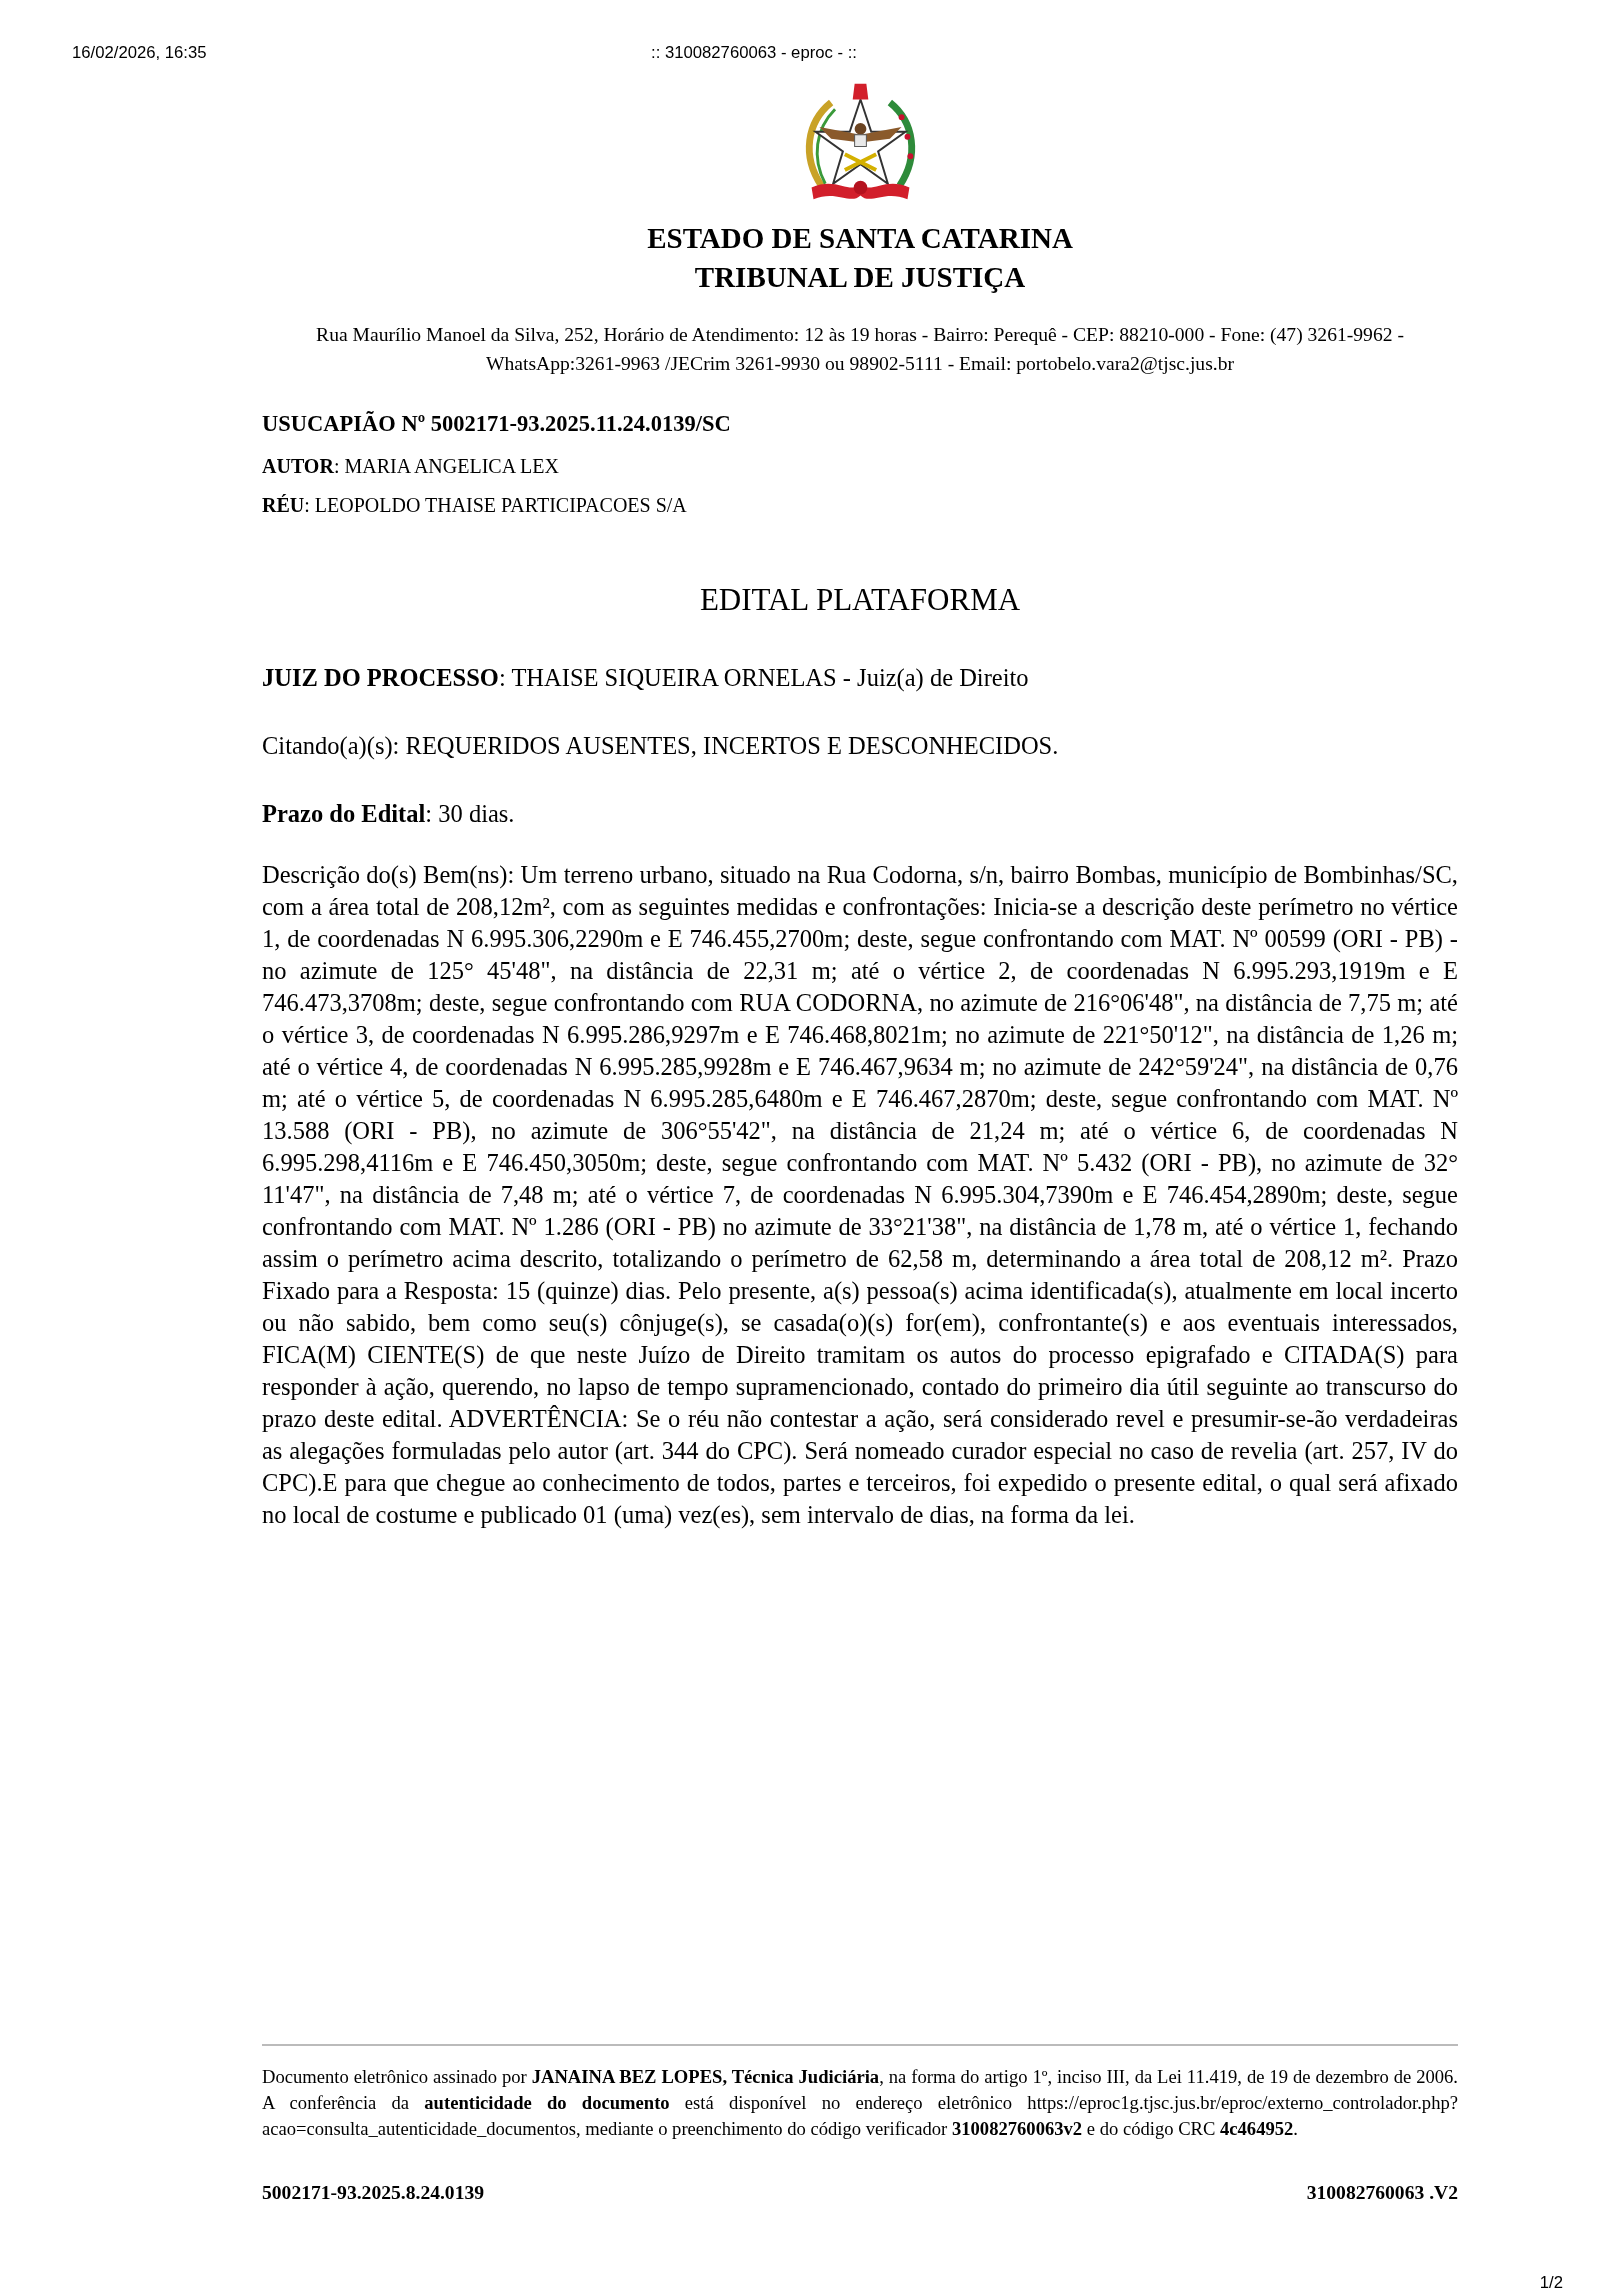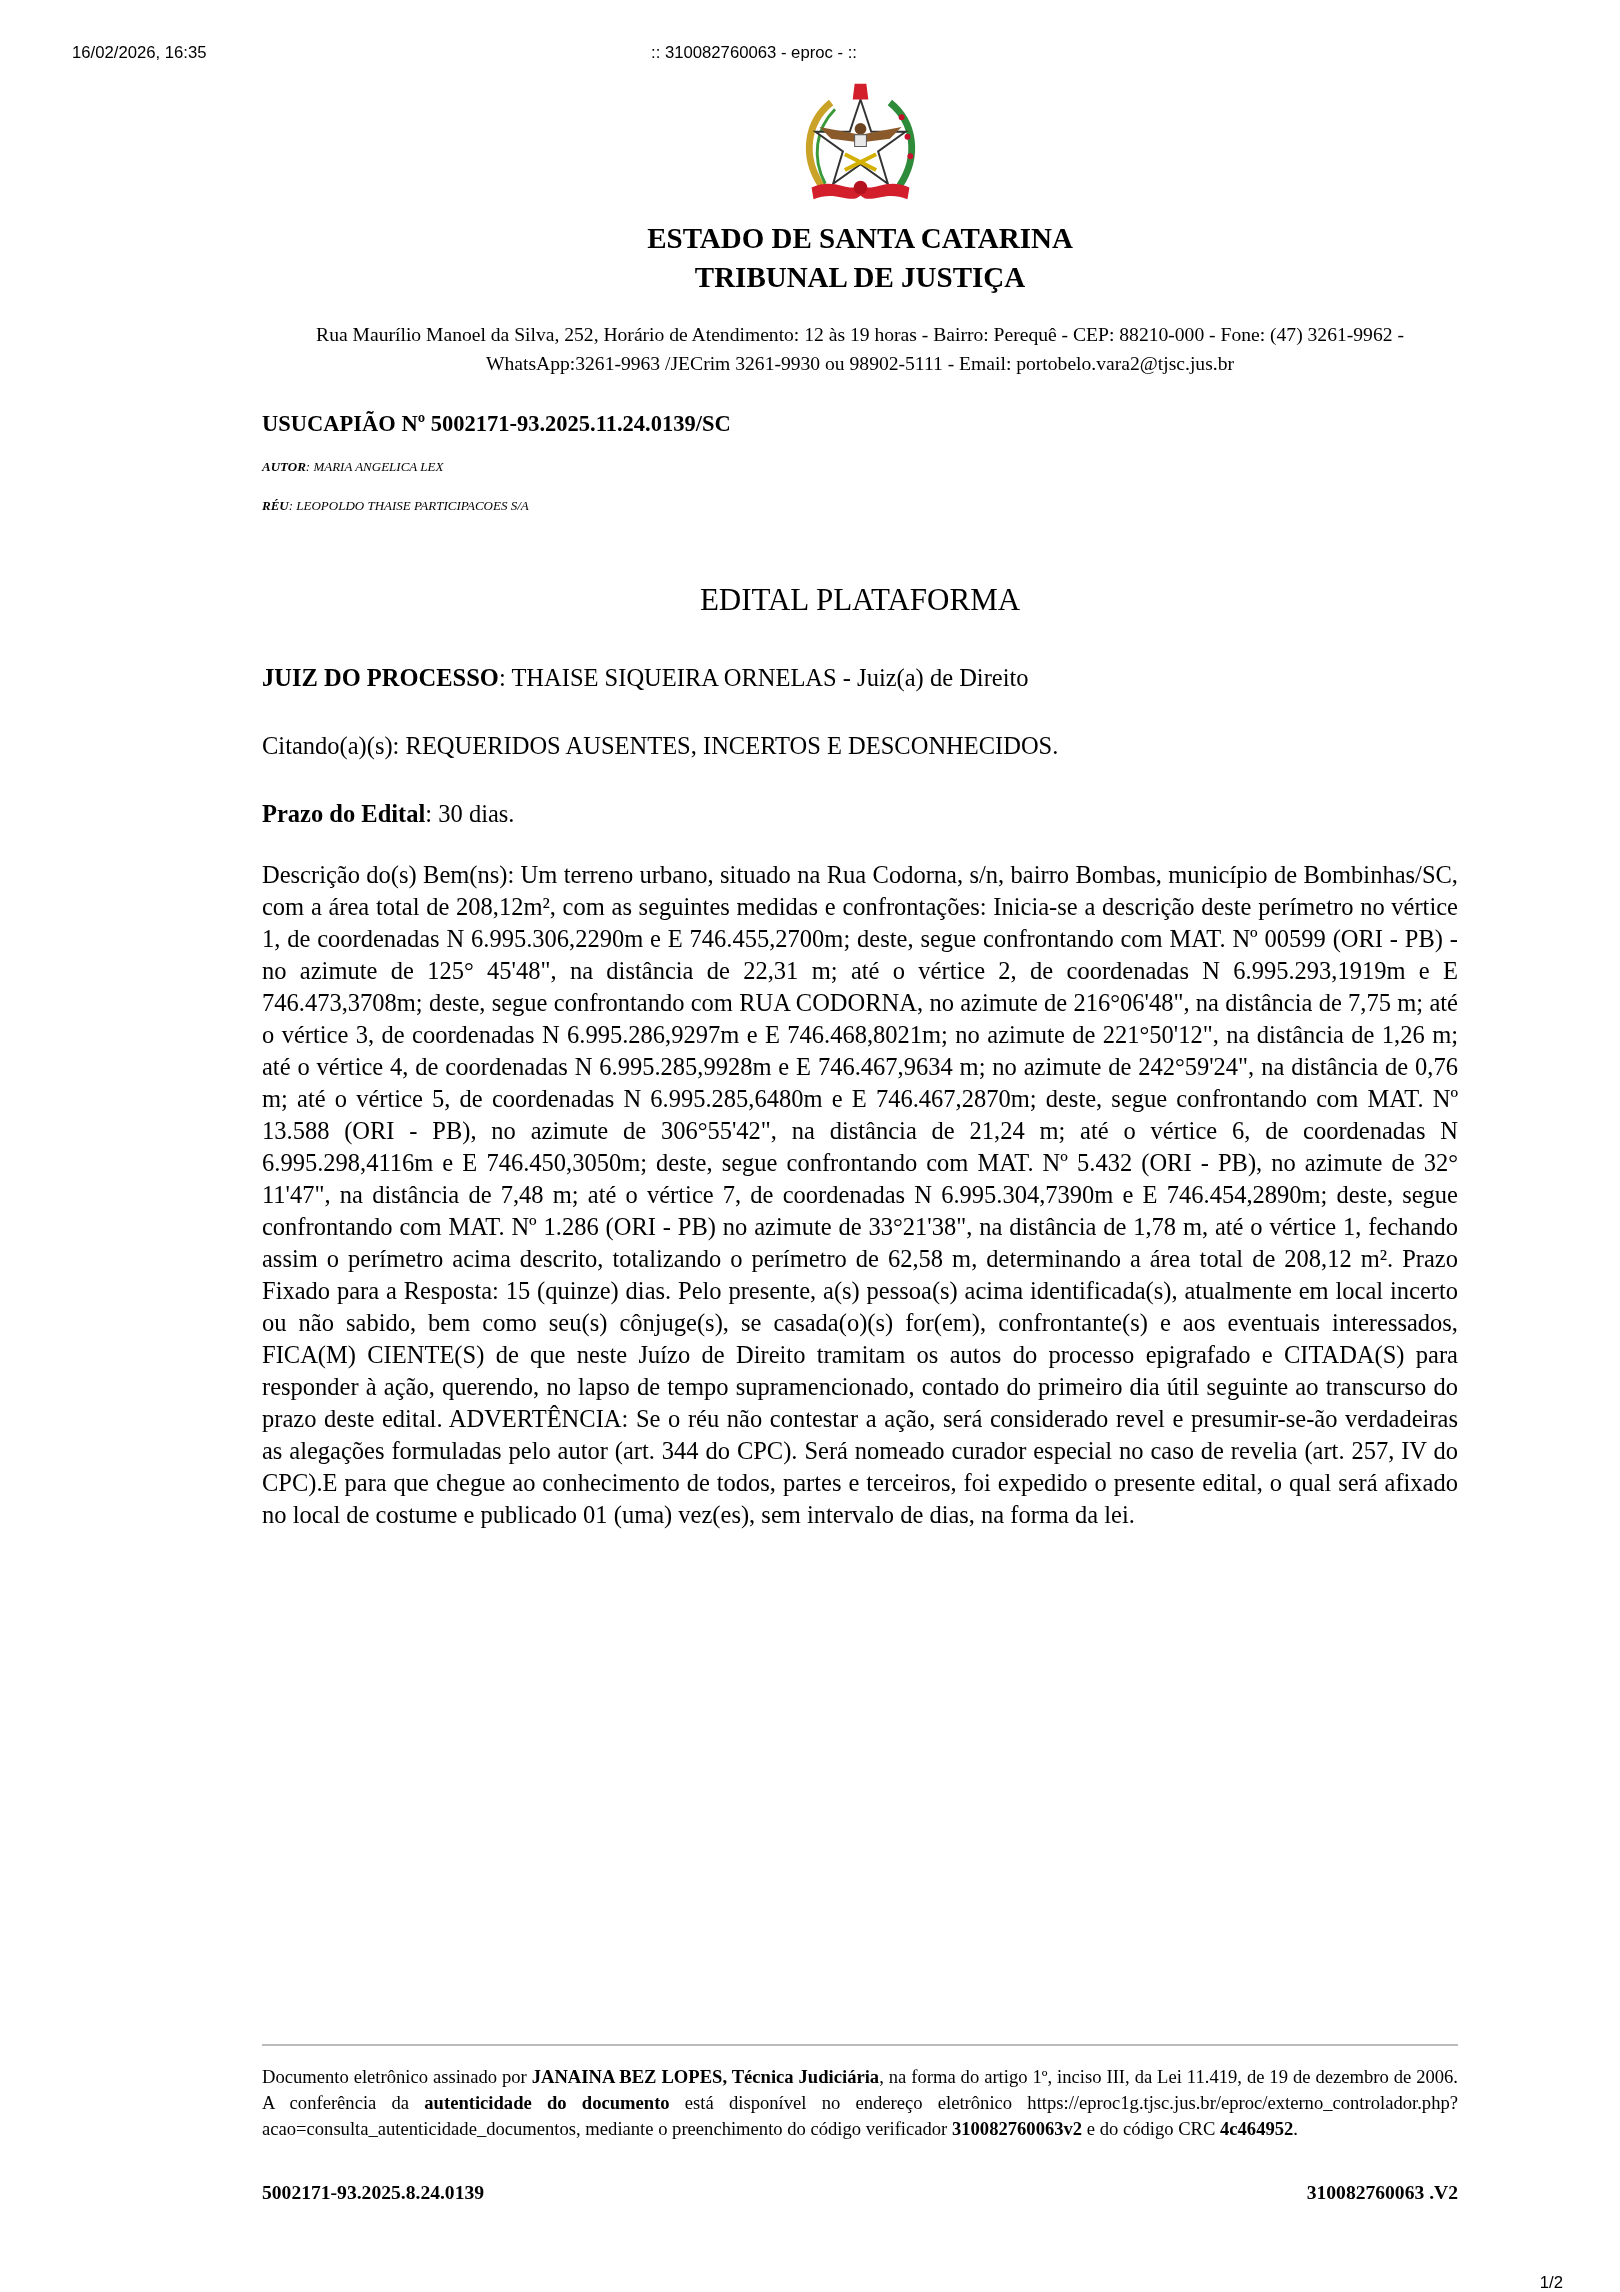--- a/index.html
+++ b/index.html
@@ -13,21 +13,21 @@
   .ph-date { position: absolute; left: 65px; top: 0; margin-left: 7px; }
   .ph-title { position: absolute; left: 0; width: 1424px; text-align: center; top: 0; margin-left: 42px; }
   .pf-url { position: absolute; left: 65px; top: 0; }
   .pf-page { position: absolute; right: 57px; top: 0; }
 
   .page { position: absolute; left: 262px; top: 78px; width: 1196px; font-family: "Liberation Serif", serif; }
   .crest { display: block; margin: 0 auto; width: 137px; height: 137px; }
   .org { text-align: center; font-weight: bold; font-size: 29px; line-height: 39px; margin-top: 4px; }
   .address { text-align: center; font-size: 19.6px; line-height: 29px; margin-top: 23px; }
   .case-number { font-weight: bold; font-size: 22.5px; margin-top: 33px; }
-  .party { font-size: 13px; margin-top: 17.6px; line-height: 23.5px; font-style: italic; }
+  .party { font-size: 20px; margin-top: 17.6px; line-height: 23.5px; }
   .party + .party { margin-top: 15.7px; }
   .doc-title { text-align: center; font-size: 31px; font-weight: normal; margin-top: 65px; }
   .para { font-size: 24.5px; line-height: 33px; margin-top: 49px; }
   .body-text { font-size: 24.5px; line-height: 32px; text-align: justify; margin-top: 47px; }
   .rule { position: absolute; left: 262px; top: 2044px; width: 1196px; height: 0; border-top: 2.9px solid #bbbbbb; }
   .signature { position: absolute; left: 262px; top: 2064px; width: 1196px; font-family: "Liberation Serif", serif; font-size: 18.6px; line-height: 26px; text-align: justify; }
   .doc-footer { position: absolute; left: 262px; top: 2182px; width: 1196px; font-family: "Liberation Serif", serif; font-size: 19.6px; font-weight: bold; }
   .doc-footer .left { position: absolute; left: 0; top: 0; }
   .doc-footer .right { position: absolute; right: 0; top: 0; }
   b { font-weight: bold; }

